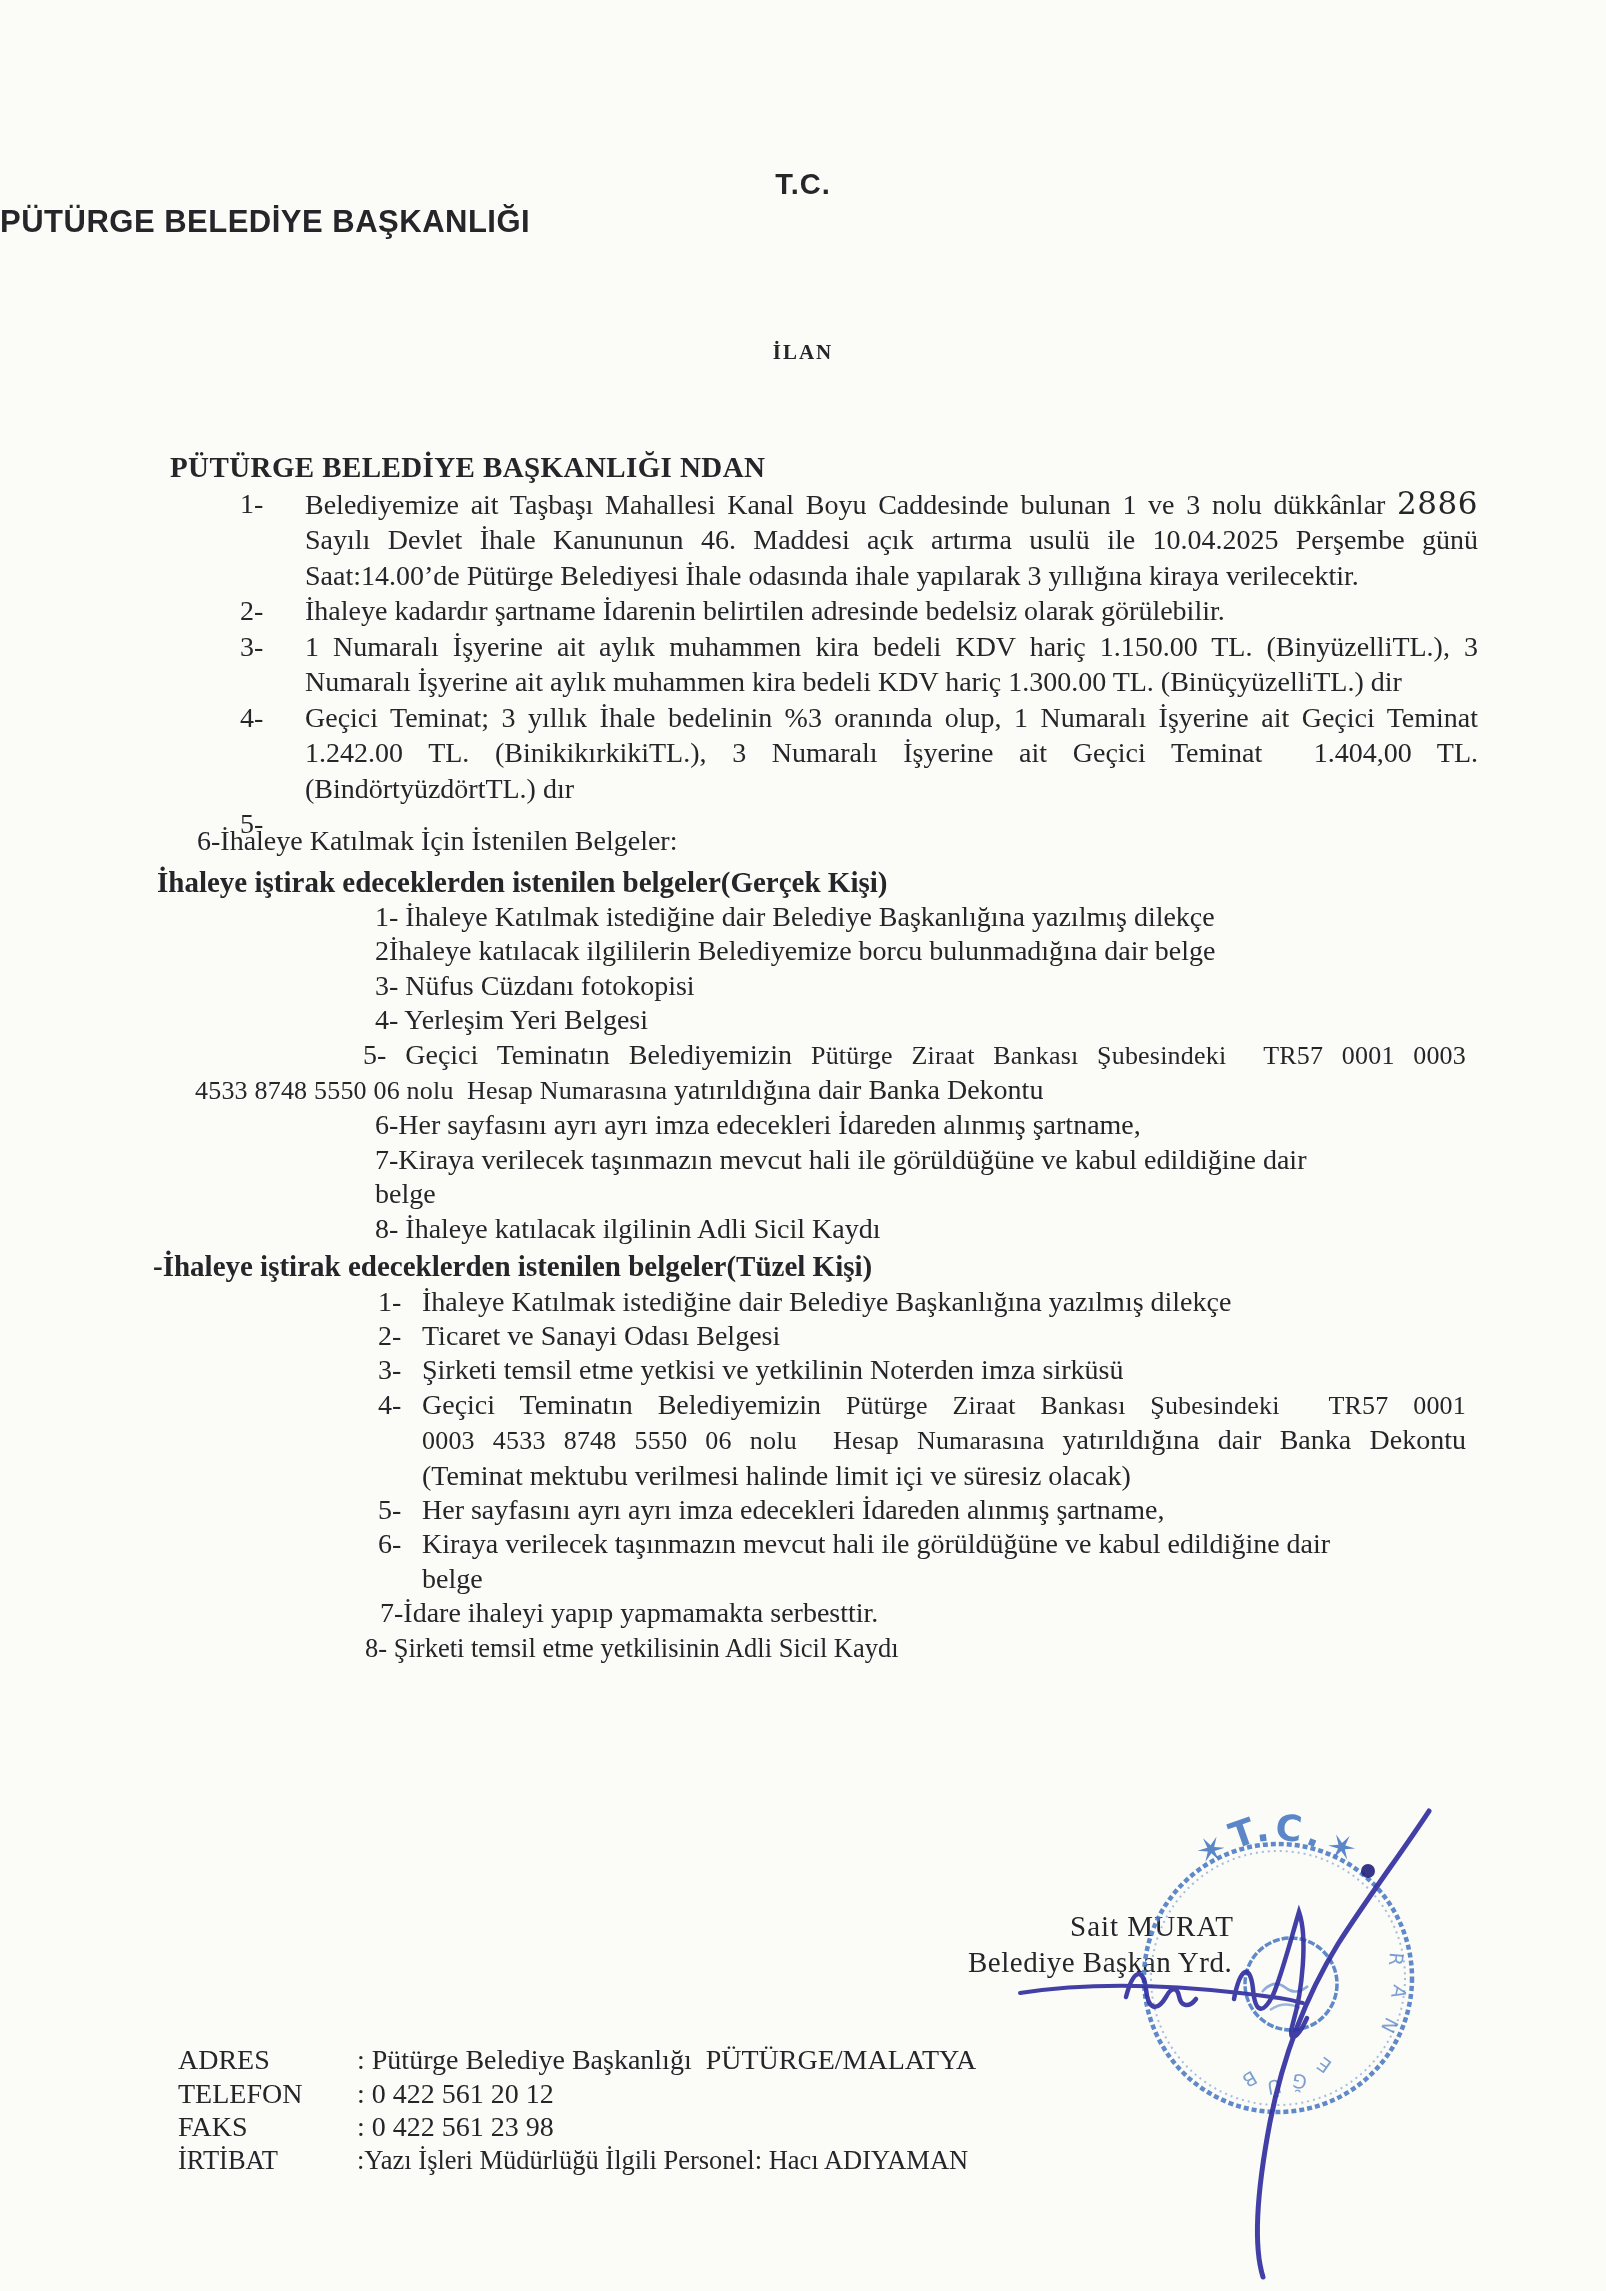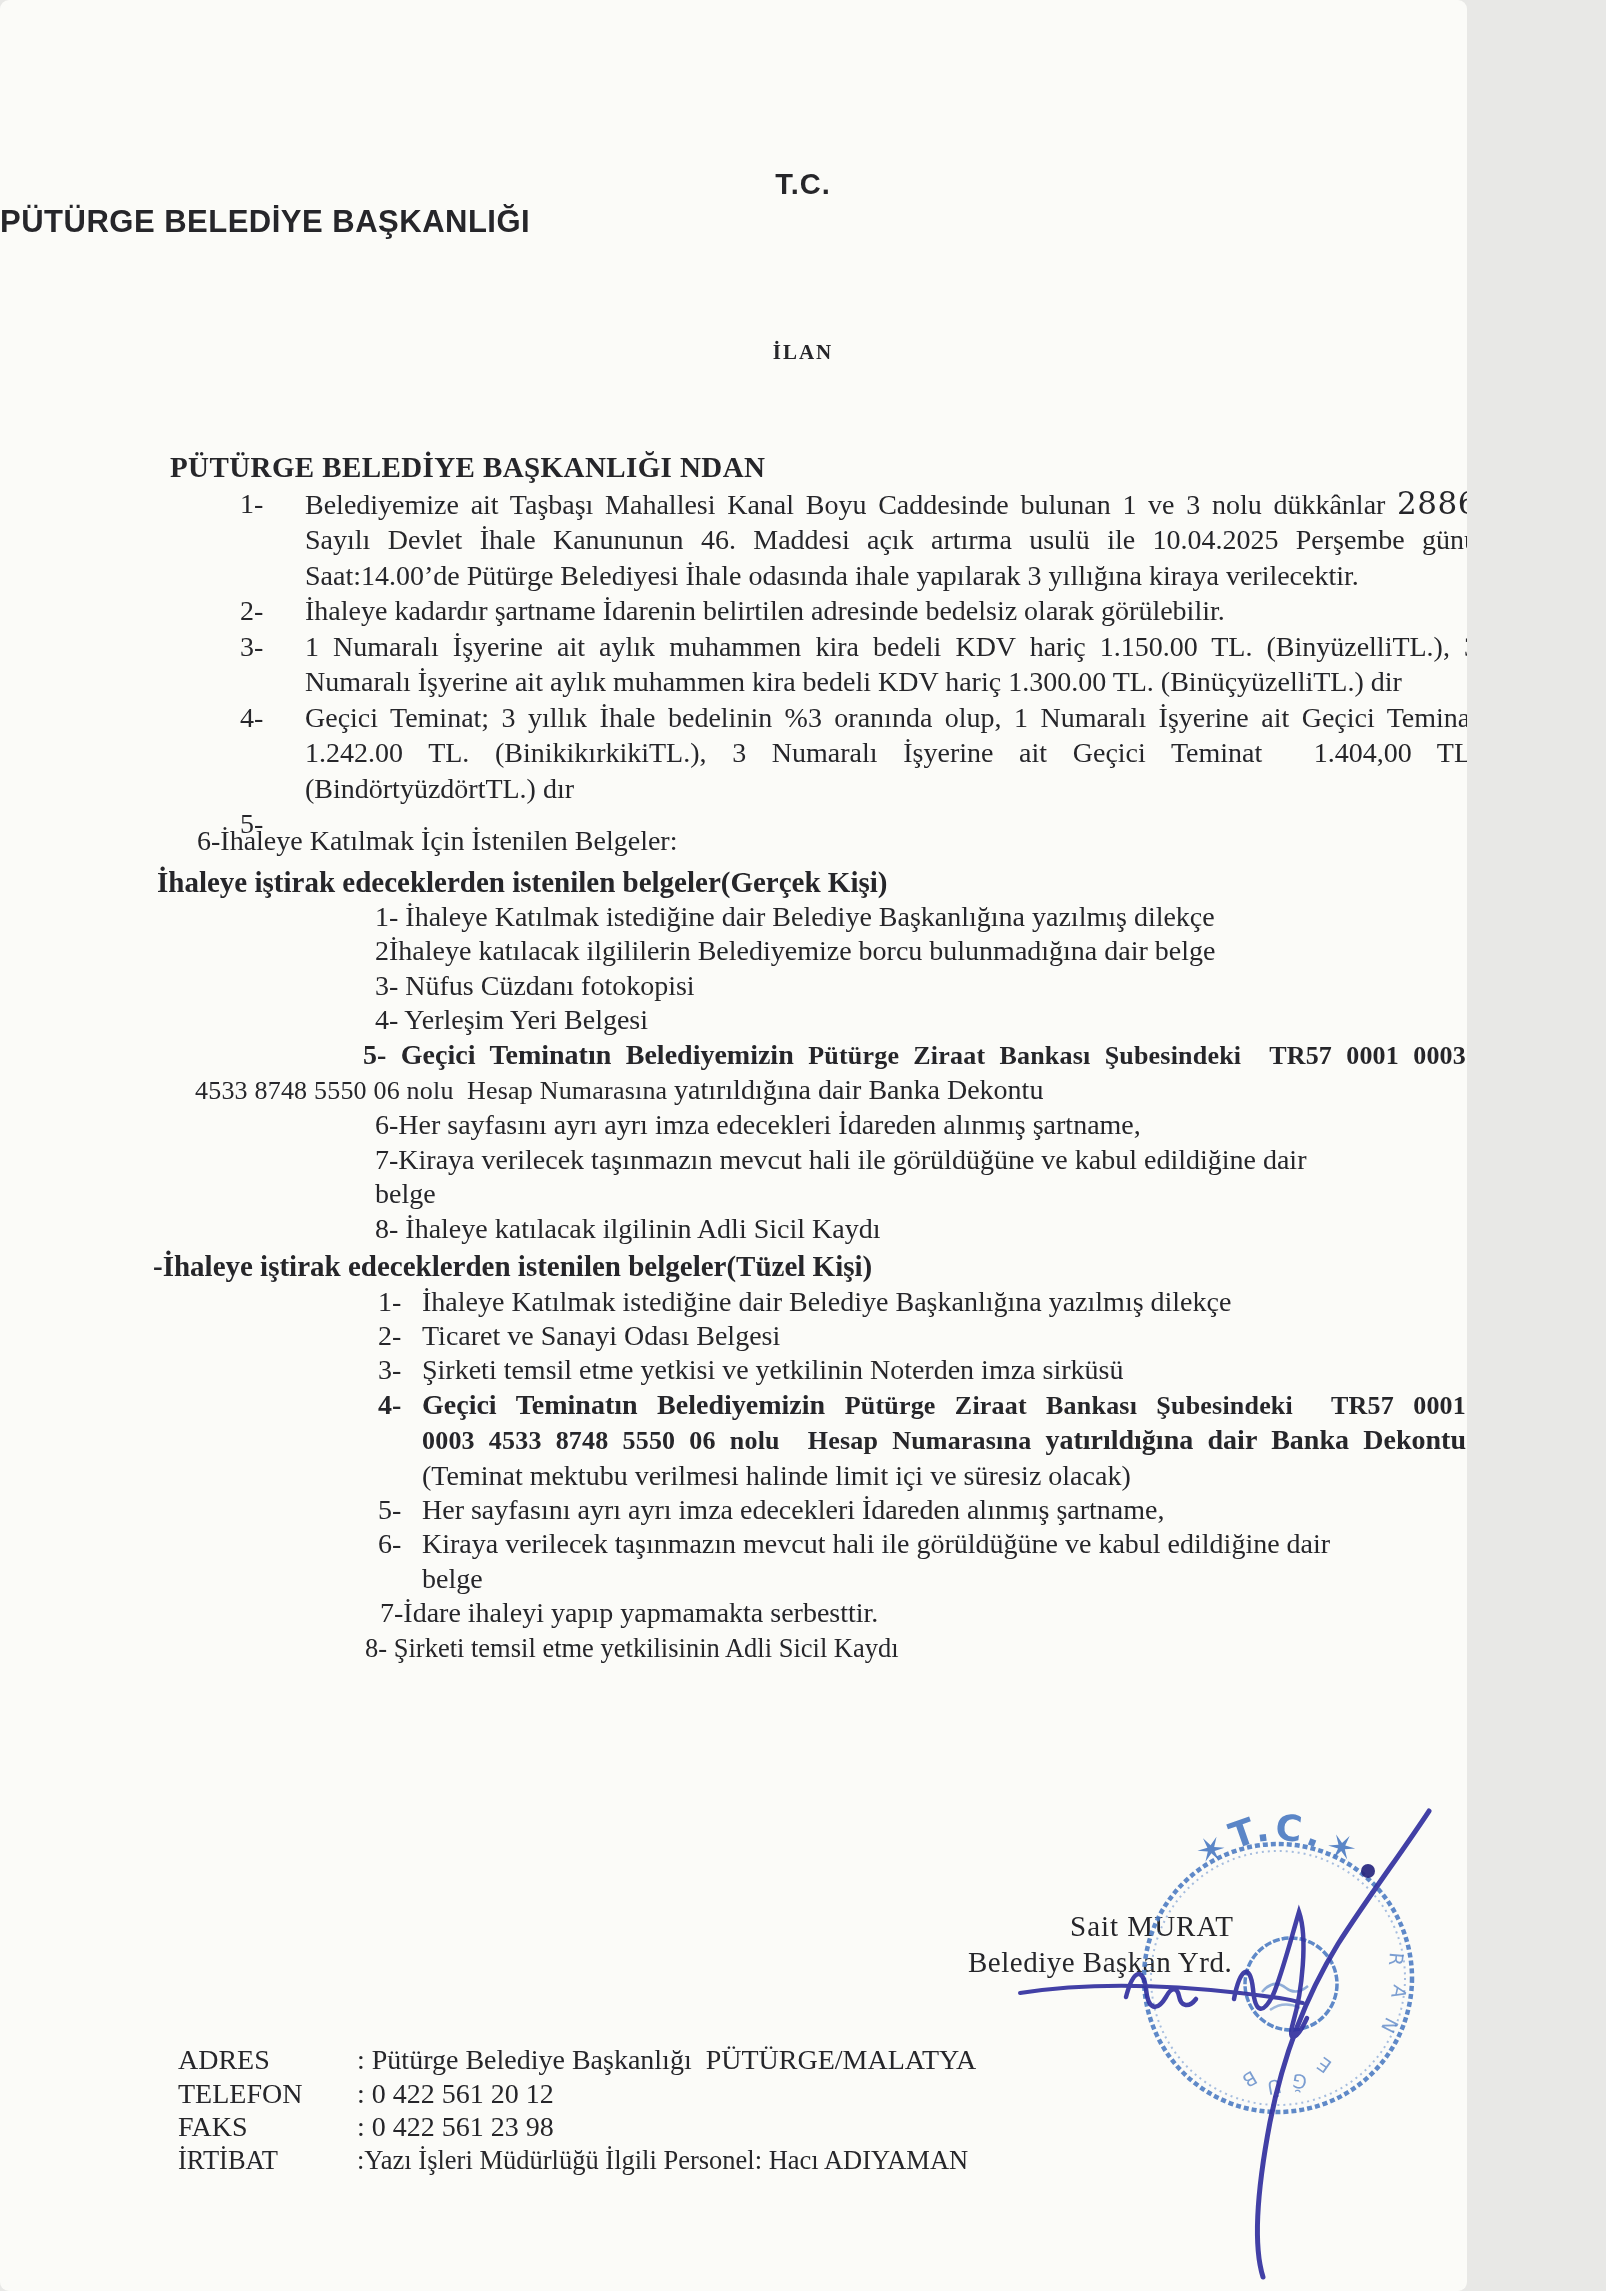--- a/index.html
+++ b/index.html
@@ -9,24 +9,23 @@
     --bg:#fbfbf8;
   }
   html,body{margin:0;padding:0;}
   body{
     width:1606px;height:2291px;
     background:#e8e8e6;
     font-family:"Liberation Serif", serif;
     color:var(--ink);
   }
   .page{
-    position:relative;width:1467px;height:2291px;
+    position:relative;width:1606px;height:2291px;
     background:var(--bg);
     overflow:hidden;
-    border-radius:9px;
   }
   
   .h-tc{
     position:absolute;top:168px;left:0;width:1606px;
     text-align:center;
     font-family:"Liberation Sans", sans-serif;
     font-weight:700;font-size:29px;letter-spacing:1px;
   }
   .h-org{
     position:absolute;top:204px;left:0;width:1606px;
@@ -75,21 +74,20 @@
   .sub-heading.g{margin-left:-13px;margin-top:6px;}
   .sub-heading.tz{margin-left:-17px;margin-top:3px;}
   .sub-lines{line-height:34.4px;}
   .g-line{margin-left:205px;}
   .g-cont{margin-left:25px;}
   .jl{
     text-align:justify;
     -moz-text-align-last:justify;
     text-align-last:justify;
     margin-right:12px;
-    font-weight:bold;
   }
   .t-item{
     position:relative;
     padding-left:252px;
   }
   .t-item .num2{
     position:absolute;left:208px;top:0;
   }
   .t-cont{margin-left:252px;}
   .t-line7{margin-left:210px;}

